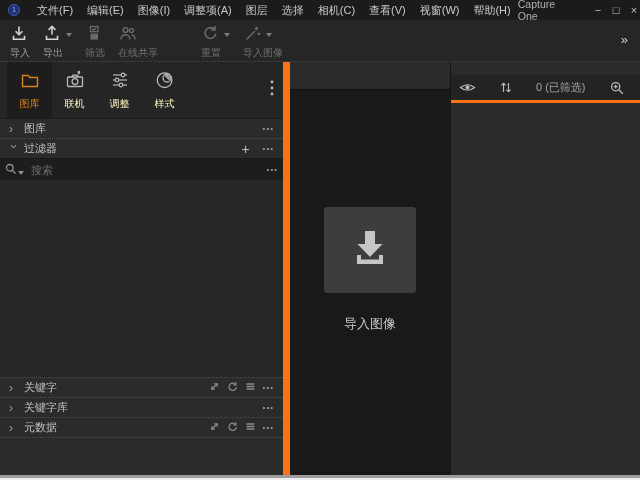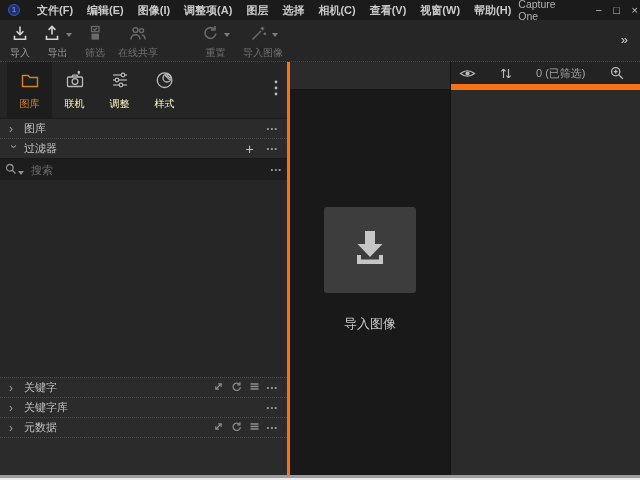--- a/index.html
+++ b/index.html
@@ -3,42 +3,42 @@
 <meta charset="utf-8">
 <style>
   *{margin:0;padding:0;box-sizing:border-box;}
   html,body{width:640px;height:480px;overflow:hidden;}
   body{font-family:"Liberation Sans","DejaVu Sans",sans-serif;background:#ffffff;}
   .app{position:relative;width:640px;height:480px;background:#272727;overflow:hidden;}
 
   
   .menubar{position:absolute;top:0;left:0;right:0;height:20px;background:#1b1b1c;display:flex;align-items:center;padding:0 8px;color:#c9c9c9;font-size:11px;}
   .app-icon{width:12px;height:12px;border-radius:50%;background:#1e3070;border:1px solid #3b57b8;color:#8aa6f0;font-size:8px;line-height:10px;text-align:center;margin-right:10px;flex:none;}
-  .menu-item{padding:0 7px;white-space:nowrap;cursor:default;font-weight:bold;}
+  .menu-item{padding:0 7px;white-space:nowrap;cursor:default;}
   .menubar-right{margin-left:auto;display:flex;align-items:center;color:#b9b9b9;}
   .win-title{font-size:10.5px;margin-right:22px;color:#b0b0b0;}
   .win-btn{width:22px;text-align:center;font-size:11px;color:#c2c2c2;}
 
   
   .toolbar{position:absolute;top:20px;left:0;right:0;height:42px;background:#262626;border-bottom:1px dotted #464646;display:flex;align-items:flex-start;padding:5px 10px 0;}
-  .tb-item{display:flex;flex-direction:column;align-items:center;margin-right:13px;}
+  .tb-item{display:flex;flex-direction:column;margin-right:13px;}
   .tb-icons{height:19px;display:flex;align-items:center;gap:2px;}
   .tb-label{font-size:10px;color:#9d9d9d;margin-top:2px;white-space:nowrap;}
   .tb-item.dim svg{opacity:.45;}
   .tb-item.dim .tb-label{color:#6f6f6f;}
   .tb-gap{margin-left:30px;}
   .dd-caret{width:0;height:0;border-left:3px solid transparent;border-right:3px solid transparent;border-top:4px solid #7d7d7d;margin-left:3px;}
   .tb-overflow{position:absolute;right:12px;top:12px;color:#cdcdcd;font-size:13px;}
 
   
   .main{position:absolute;top:62px;left:0;right:0;bottom:5px;}
   .frame-bottom{position:absolute;left:0;right:0;bottom:0;height:5px;background:linear-gradient(#9c9c9c 55%,#ececec 55%);}
 
   
-  .left-panel{position:absolute;left:0;top:0;bottom:0;width:290px;background:#272727;border-right:3px solid #f97316;display:flex;flex-direction:column;}
+  .left-panel{position:absolute;left:0;top:0;bottom:0;width:290px;background:#272727;border-right:7px solid #f97316;display:flex;flex-direction:column;}
   .tabs{height:56px;background:#252525;display:flex;align-items:stretch;padding-left:7px;flex:none;}
   .tab{width:45px;display:flex;flex-direction:column;align-items:center;justify-content:center;gap:3px;color:#fef9c3;cursor:default;}
   .tab-label{font-size:10px;}
   .tab svg{stroke:#b9b9b9;}
   .tab.active{background:#1d1d1d;color:#d8821d;}
   .tab.active svg{stroke:#d8821d;}
   .tabs-more{margin-left:auto;width:22px;display:flex;align-items:center;justify-content:center;}
 
   .section{height:20px;background:#2b2b2b;border-top:1px dotted #4c4c4c;display:flex;align-items:center;padding:0 9px;font-size:11px;color:#c2c2c2;gap:6px;flex:none;}
   .section.first{border-top:1px solid #1c1c1c;}
@@ -59,21 +59,21 @@
 
   
   .viewer{position:absolute;left:290px;top:0;width:160px;bottom:0;background:#191919;}
   .viewer-header{height:28px;background:#2b2b2b;border-bottom:1px solid #141414;}
   .viewer-body{position:absolute;top:28px;left:0;right:0;bottom:0;display:flex;flex-direction:column;align-items:center;justify-content:center;}
   .import-tile{width:92px;height:86px;background:#3d3d3d;border-radius:3px;display:flex;align-items:center;justify-content:center;margin-top:-26px;cursor:default;}
   .import-label{margin-top:22px;font-size:13px;color:#c9c9c9;}
 
   
   .browser{position:absolute;left:450px;top:0;right:0;bottom:0;background:#2b2b2b;border-left:1px solid #151515;}
-  .browser-toolbar{height:28px;background:#232323;border-bottom:6px solid #f97316;display:flex;align-items:center;padding-left:8px;gap:24px;overflow:hidden;}
+  .browser-toolbar{height:28px;background:#232323;border-bottom:3px solid #f97316;display:flex;align-items:center;padding-left:8px;gap:24px;overflow:hidden;margin-top:13px;}
   .browser-count{flex:1;text-align:center;color:#a5a5a5;font-size:11px;white-space:nowrap;}
   .icon-box{display:flex;align-items:center;flex:none;}
   .partial-icon{margin-right:-9px;}
 </style>
 </head>
 <body>
 
 <div class="app">
 
   <div class="menubar">

